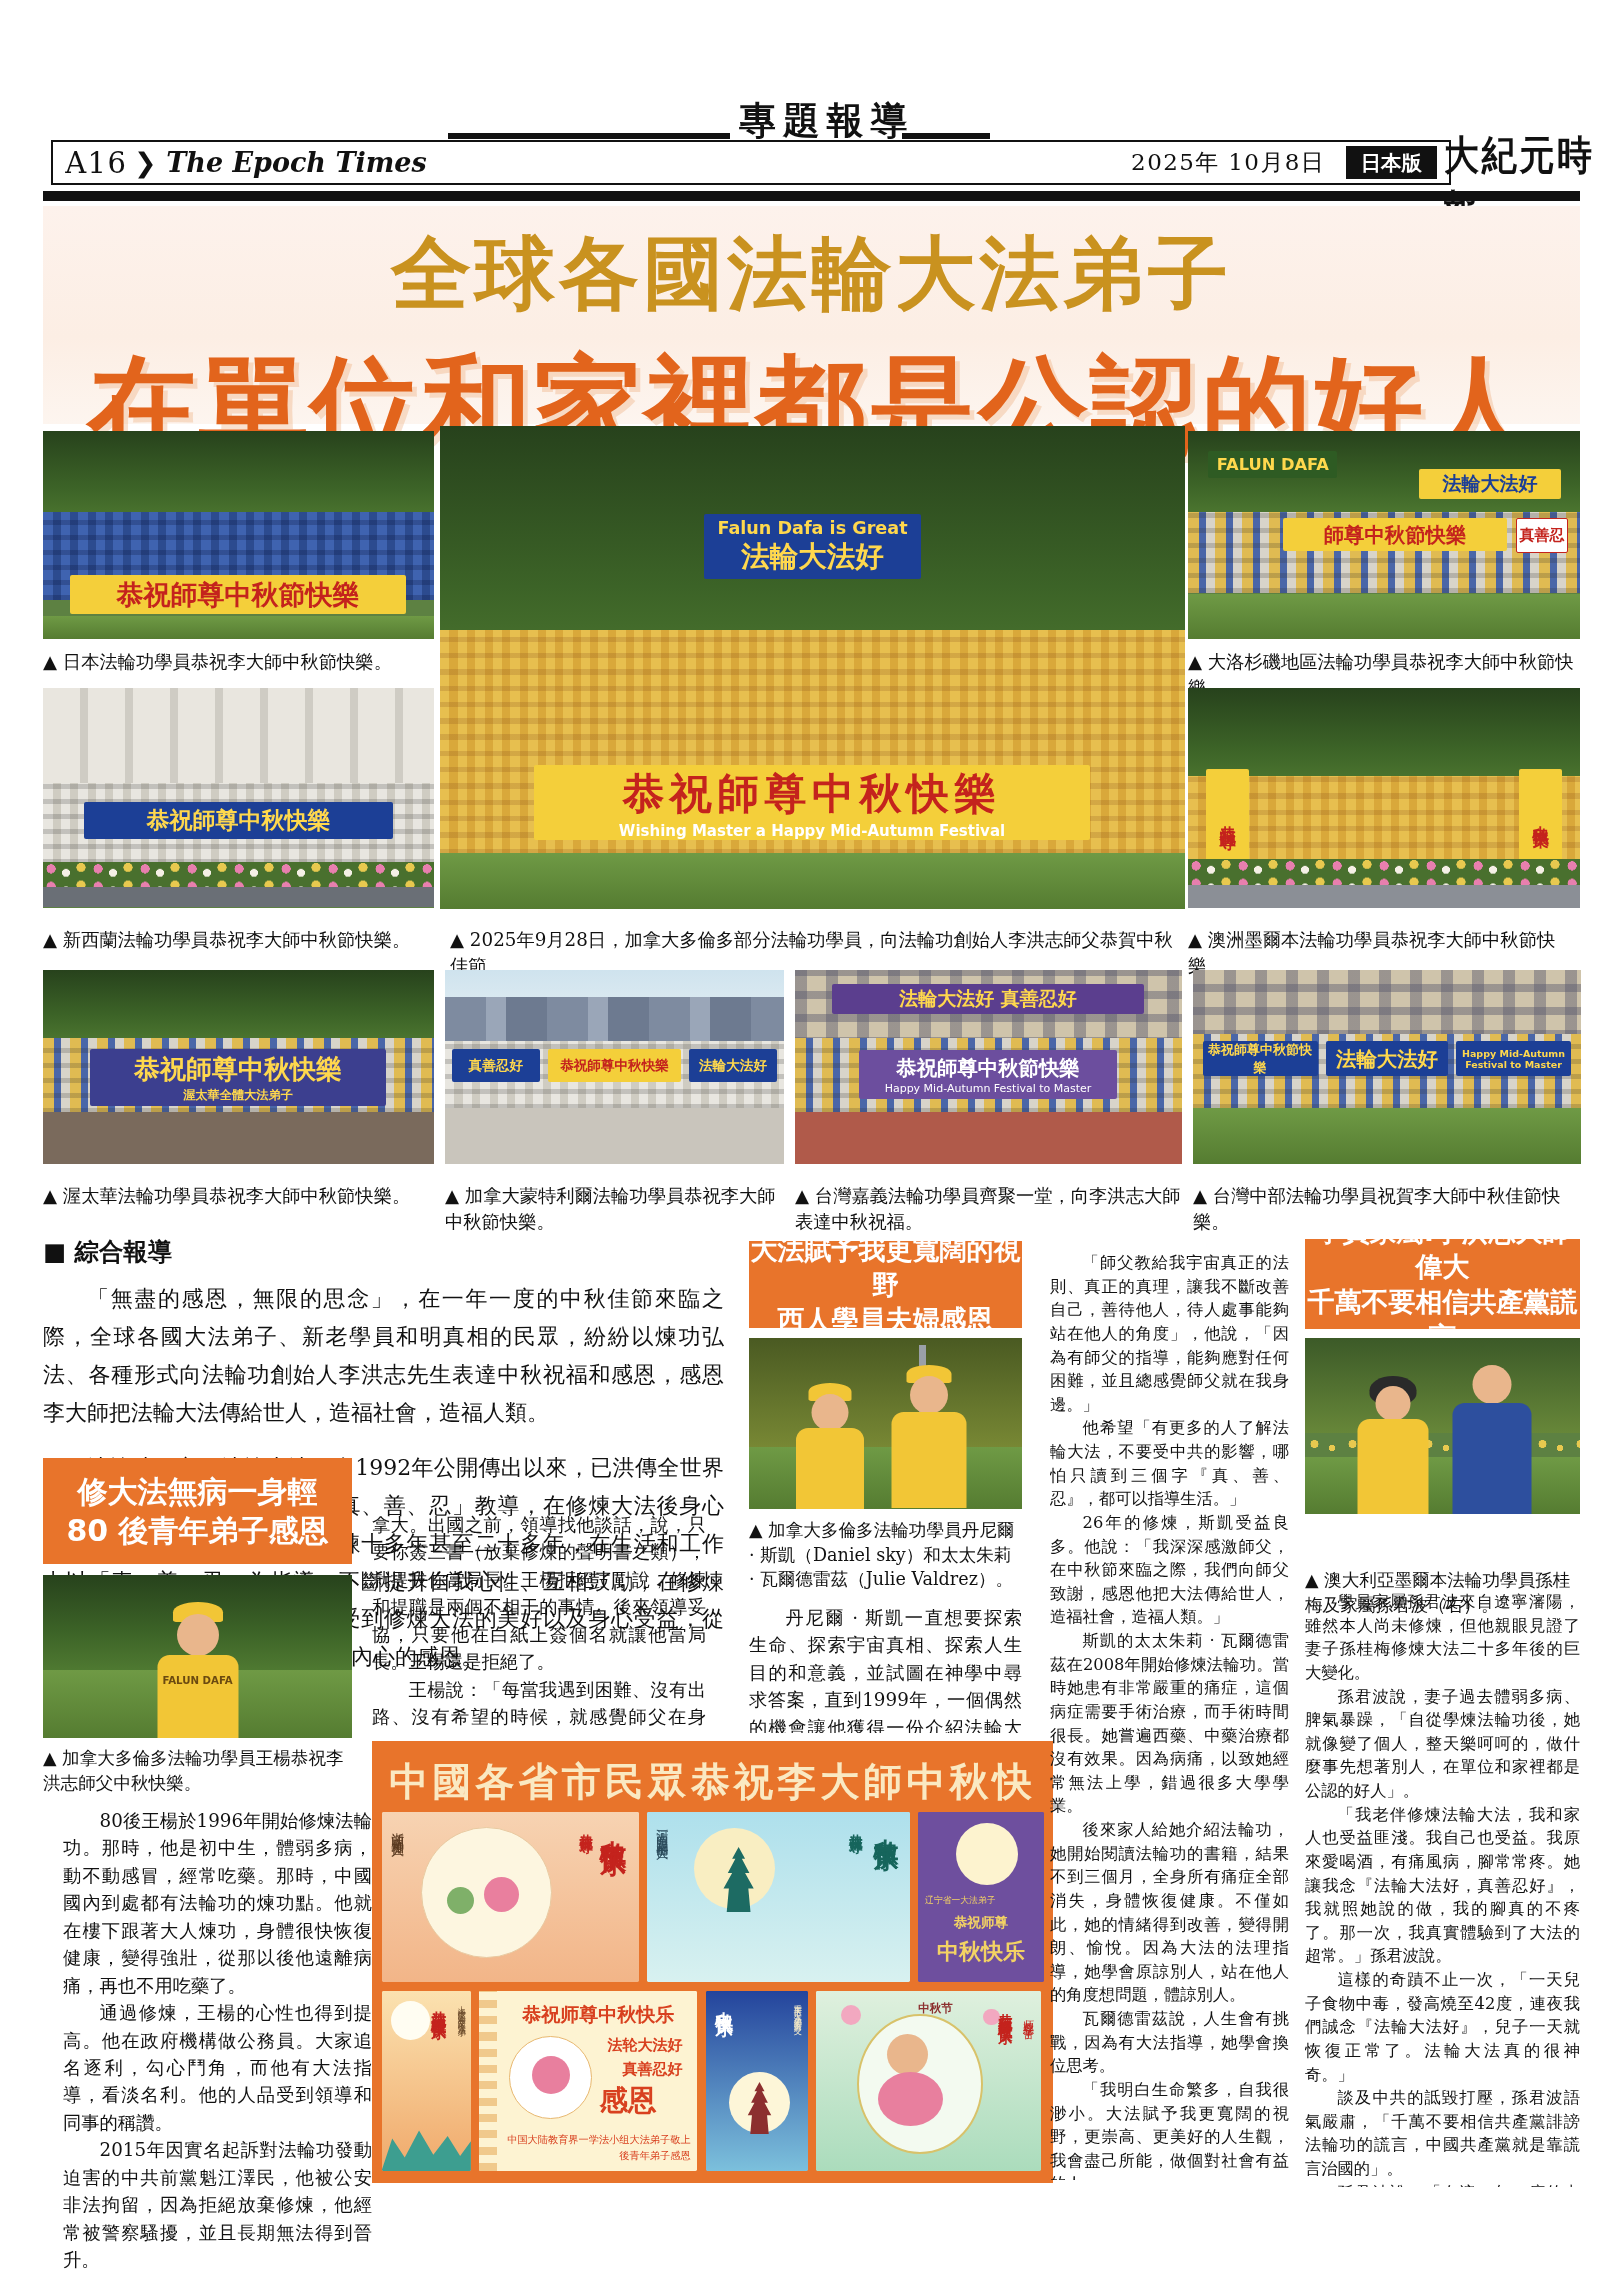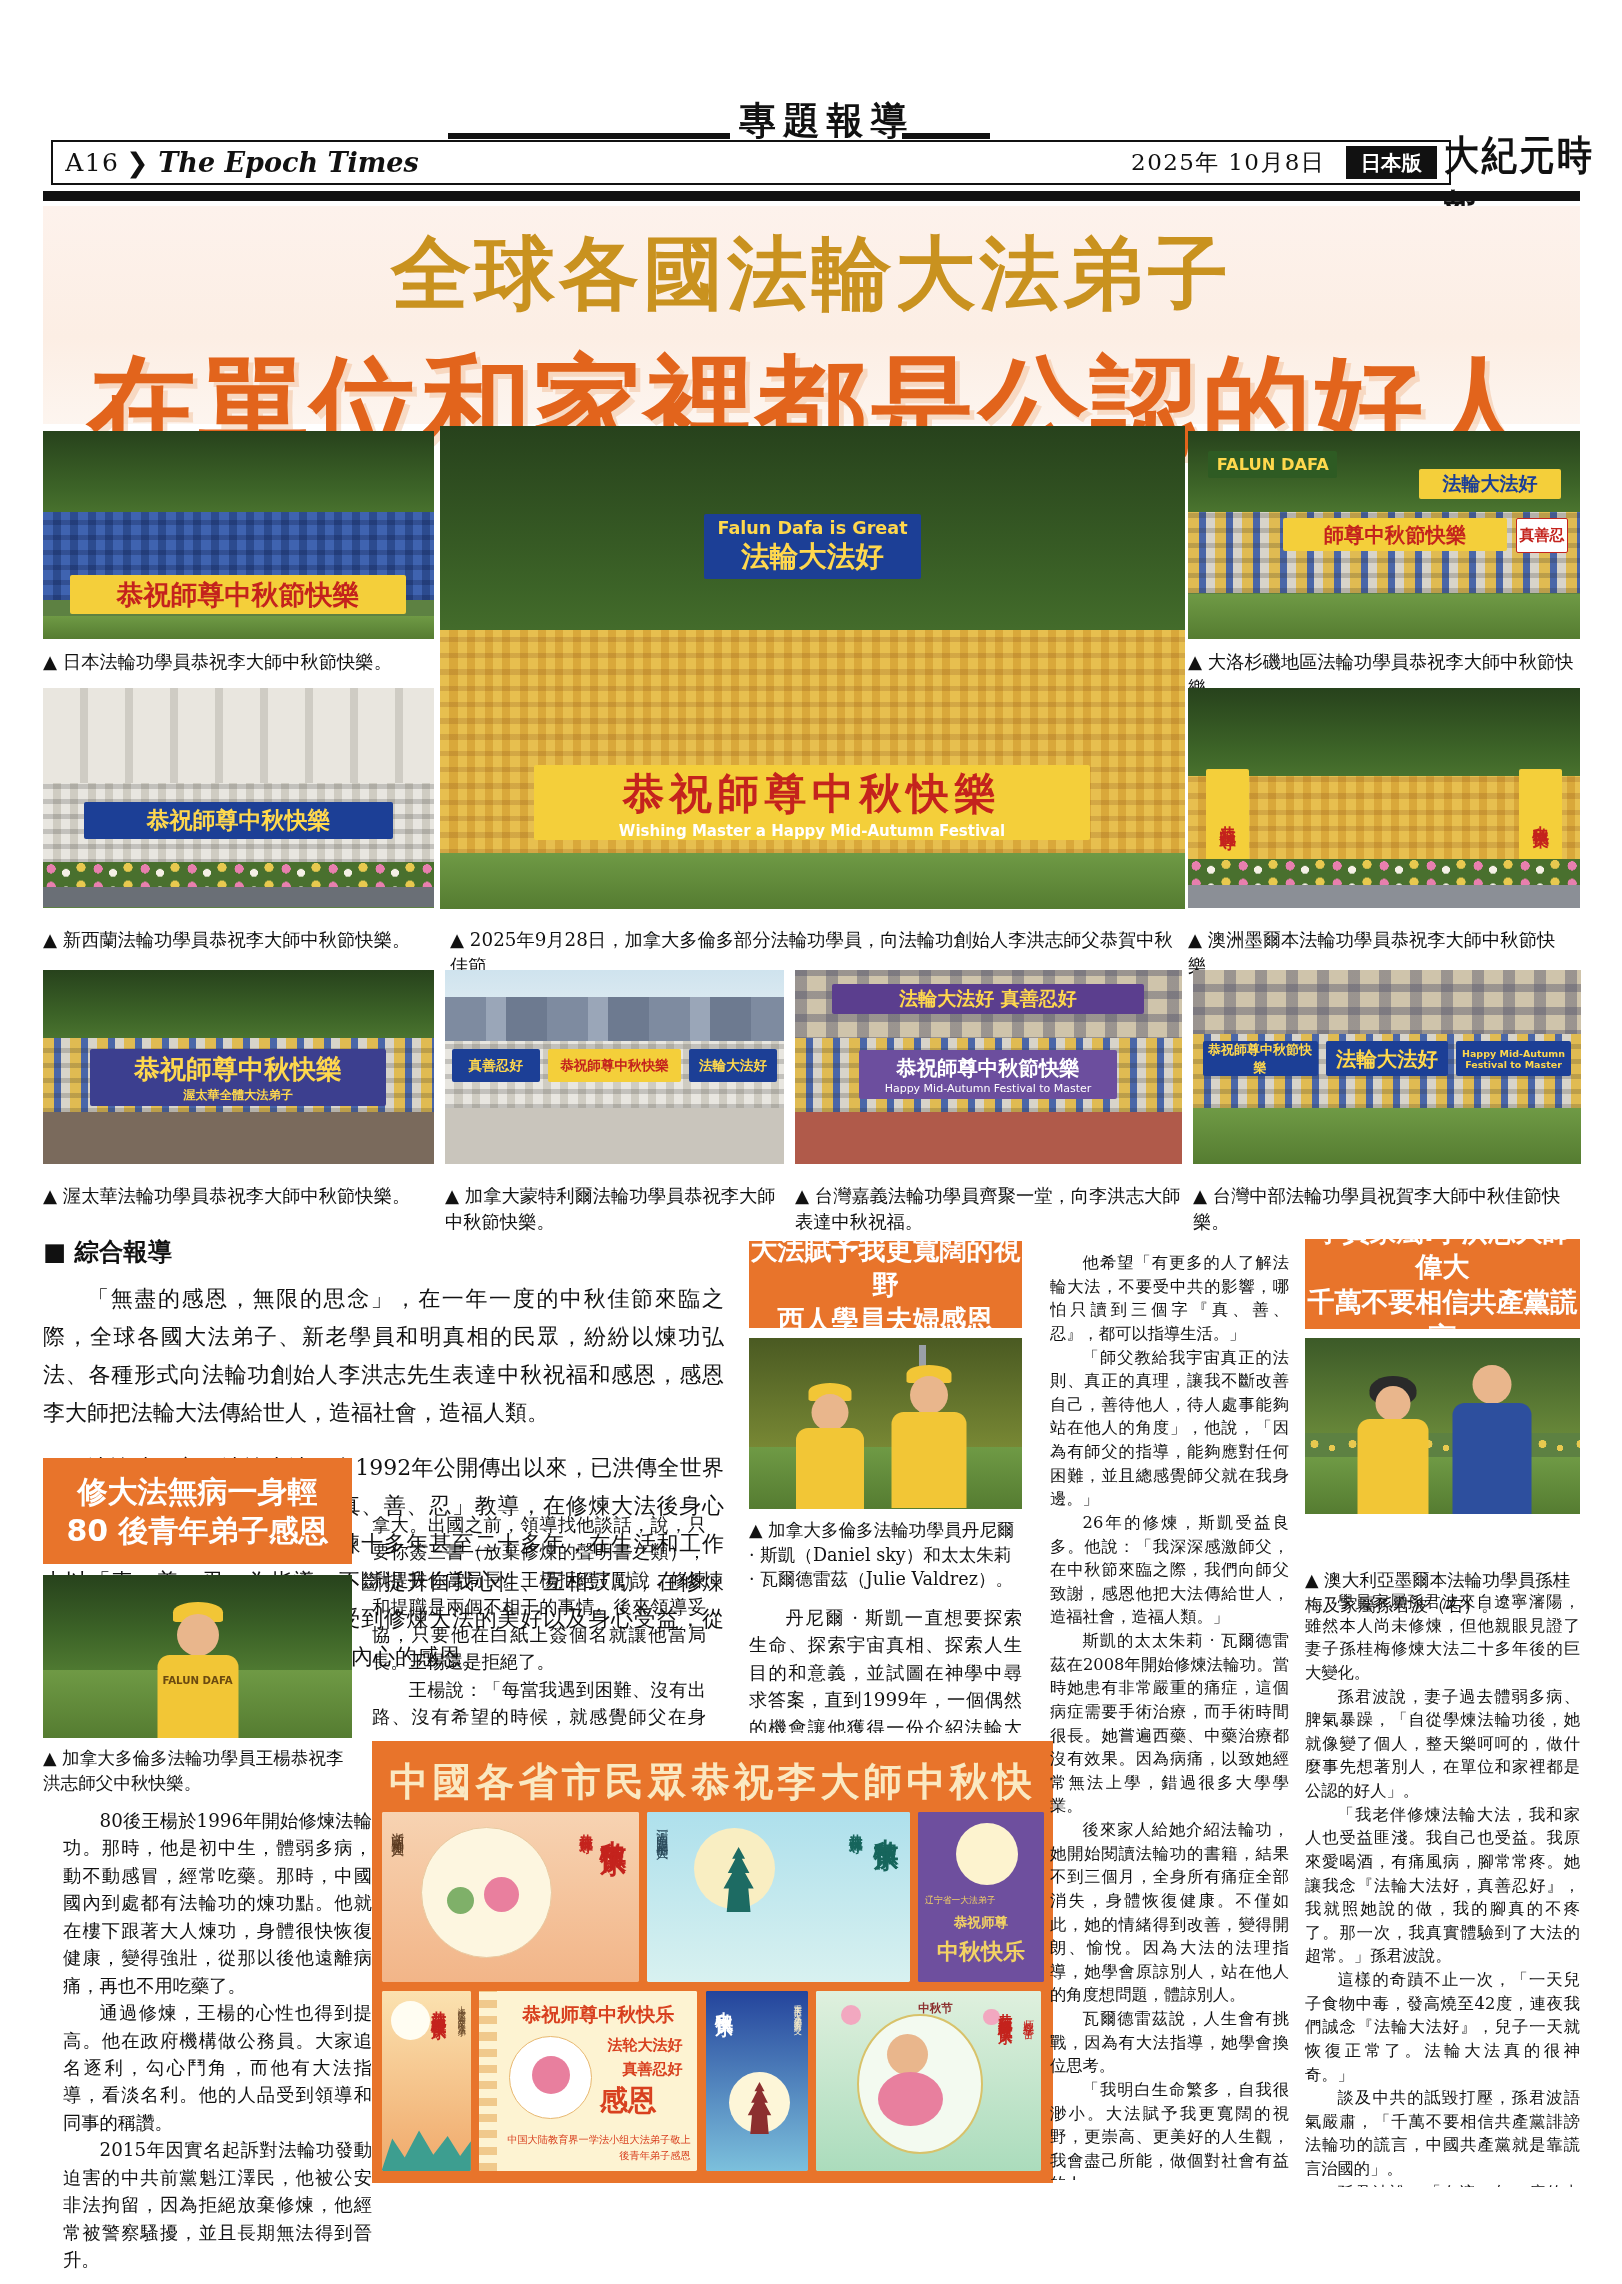--- a/index.html
+++ b/index.html
@@ -6,21 +6,21 @@
   .page{position:relative;width:1623px;height:2284px;background:#ffffff;
         font-family:"DejaVu Serif","Liberation Serif",serif;color:#111;overflow:hidden;}
   .abs{position:absolute;}
 
   
   .section-title{font-size:37px;font-weight:bold;letter-spacing:6.8px;font-family:"DejaVu Serif",serif;}
   .hrule{background:#111;height:6.1px;}
   .band{border:2px solid #111;background:#fff;}
   .band-inner{display:flex;align-items:center;height:100%;padding:0 12.2px;box-sizing:border-box;
               font-family:"DejaVu Serif",serif;}
-  .pageno{font-size:25px;letter-spacing:1.4px;}
+  .pageno{font-size:29px;letter-spacing:1.4px;}
   .chev{font-size:27px;margin:0 9.5px 0 6.8px;}
   .brand{font-size:27px;font-weight:bold;font-style:italic;}
   .mh-date{font-size:23px;margin-left:auto;letter-spacing:1.4px;}
   .edition{background:#111;color:#fff;font-size:20.4px;font-weight:bold;padding:2.7px 15px;margin-left:20.4px;
            font-family:"DejaVu Sans",sans-serif;}
   .masthead-logo{font-size:35px;font-weight:900;letter-spacing:2.7px;font-family:"DejaVu Serif",serif;
                  transform:scaleY(1.15);}
   .thickrule{background:#111;}
 
   
@@ -353,22 +353,22 @@
       <div class="head" style="top:11px;width:38px;height:38px;"></div>
       <div class="torso t-yellow" style="top:47px;width:75px;height:96px;"></div>
     </div>
   </div>
   <div class="abs caption" style="left:749px;top:1518px;width:273px;font-size:17.6px;">▲ 加拿大多倫多法輪功學員丹尼爾 · 斯凱（Daniel sky）和太太朱莉 · 瓦爾德雷茲（Julie Valdrez）。</div>
   <div class="abs coltext c-big" style="left:749px;top:1604px;width:273px;height:129px;overflow:hidden;">
     <p>丹尼爾 · 斯凱一直想要探索生命、探索宇宙真相、探索人生目的和意義，並試圖在神學中尋求答案，直到1999年，一個偶然的機會讓他獲得一份介紹法輪大法的傳單，在閱讀法輪大法書藉以後，他豁然開朗，人生所有的疑問得到解答，並開始修煉法輪大法。</p>
   </div>
 
   <div class="abs coltext c-sm" style="left:1050px;top:1251px;width:239px;height:929px;overflow:hidden;">
+    <p>「師父教給我宇宙真正的法則、真正的真理，讓我不斷改善自己，善待他人，待人處事能夠站在他人的角度」，他說，「因為有師父的指導，能夠應對任何困難，並且總感覺師父就在我身邊。」</p>
     <p>他希望「有更多的人了解法輪大法，不要受中共的影響，哪怕只讀到三個字『真、善、忍』，都可以指導生活。」</p>
-    <p>「師父教給我宇宙真正的法則、真正的真理，讓我不斷改善自己，善待他人，待人處事能夠站在他人的角度」，他說，「因為有師父的指導，能夠應對任何困難，並且總感覺師父就在我身邊。」</p>
     <p>26年的修煉，斯凱受益良多。他說：「我深深感激師父，在中秋節來臨之際，我們向師父致謝，感恩他把大法傳給世人，造福社會，造福人類。」</p>
     <p>斯凱的太太朱莉 · 瓦爾德雷茲在2008年開始修煉法輪功。當時她患有非常嚴重的痛症，這個病症需要手術治療，而手術時間很長。她嘗遍西藥、中藥治療都沒有效果。因為病痛，以致她經常無法上學，錯過很多大學學業。</p>
     <p>後來家人給她介紹法輪功，她開始閱讀法輪功的書籍，結果不到三個月，全身所有痛症全部消失，身體恢復健康。不僅如此，她的情緒得到改善，變得開朗、愉悅。因為大法的法理指導，她學會原諒別人，站在他人的角度想問題，體諒別人。</p>
     <p>瓦爾德雷茲說，人生會有挑戰，因為有大法指導，她學會換位思考。</p>
     <p>「我明白生命繁多，自我很渺小。大法賦予我更寬闊的視野，更崇高、更美好的人生觀，我會盡己所能，做個對社會有益的人。」</p>
 
   </div>
 
   <div class="abs orangebox" style="left:1305px;top:1239px;width:275px;height:90px;">
     <div class="l1" style="font-size:27px;">學員家屬:李洪志大師偉大</div>

